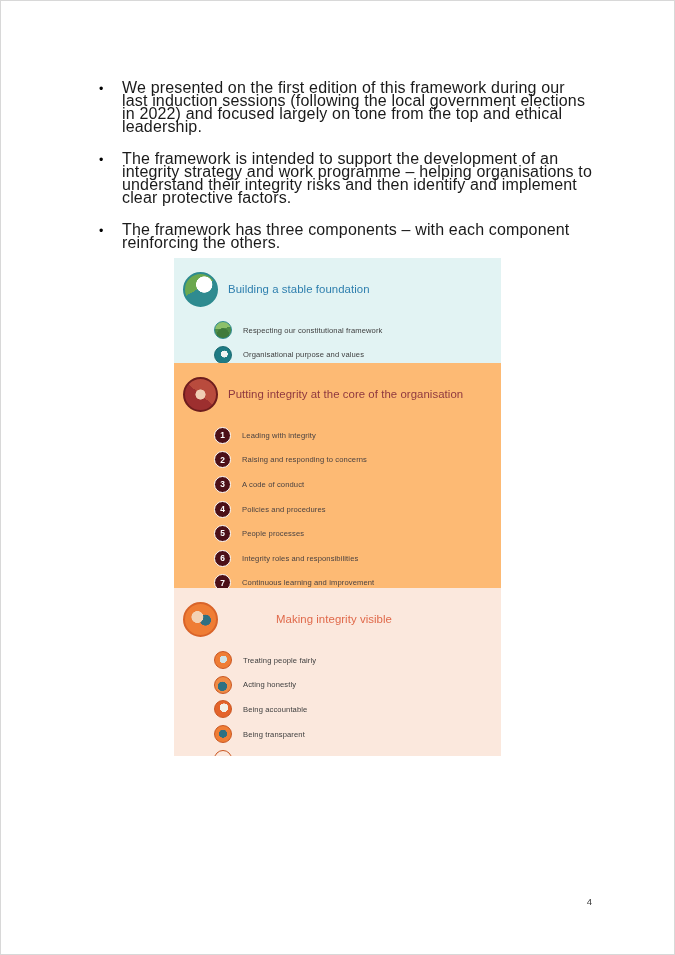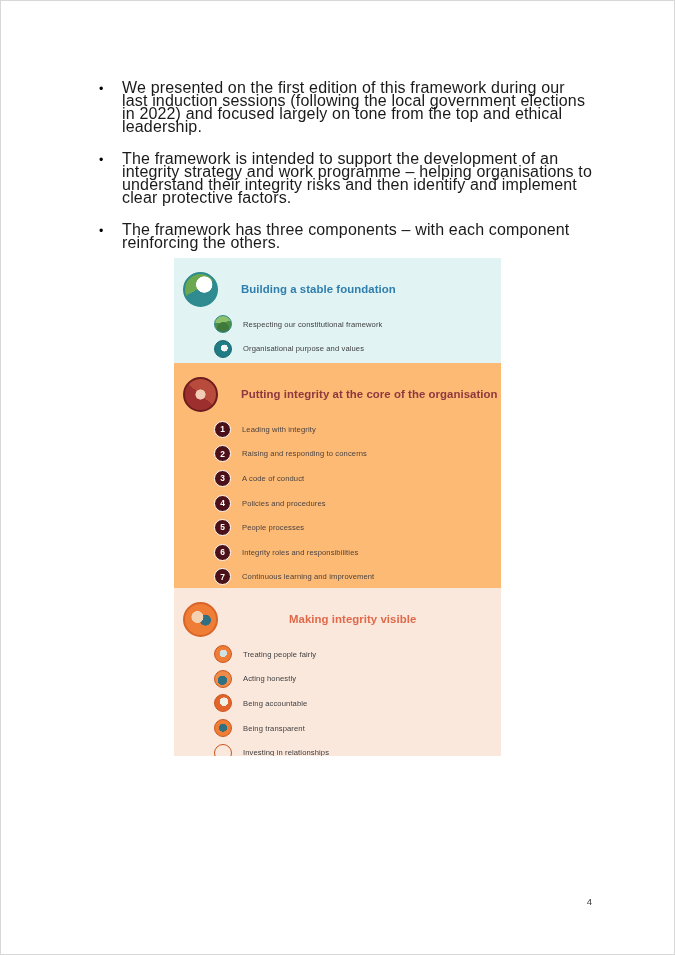--- a/index.html
+++ b/index.html
@@ -84,32 +84,32 @@
   }
   .head-icon {
     width: 35px; height: 35px;
     flex: 0 0 35px;
     border-radius: 50%;
     position: relative;
     overflow: hidden;
     box-sizing: border-box;
   }
   .head-title {
-    margin-left: 23px;
+    margin-left: 10px;
     font-size: 11.4px;
-    font-weight: bold;
+    font-weight: normal;
     letter-spacing: 0.005em;
     white-space: nowrap;
   }
   .title-foundation { color: #2e7fae; }
   .title-core       { color: #8e383f; }
   .title-visible    { color: #e0694a; padding-left: 48px; }
 
   .sub-list {
-    margin-top: 5px;
+    margin-top: 11px;
     padding-left: 40px;
   }
   .sub-row {
     display: flex;
     align-items: center;
     height: 24.6px;
   }
   .sub-icon {
     width: 18px; height: 18px;
     flex: 0 0 18px;

